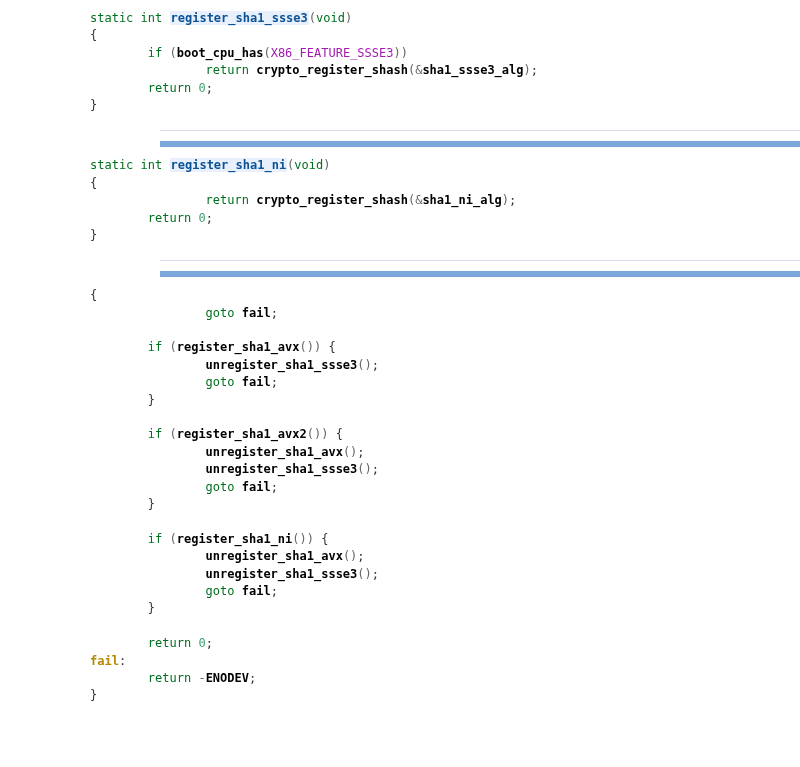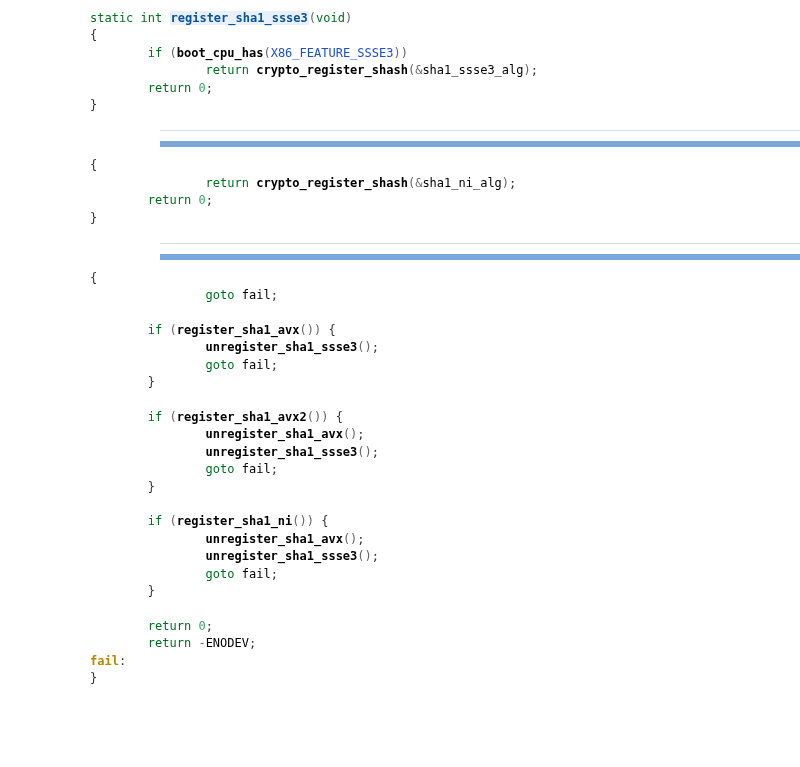--- a/index.html
+++ b/index.html
@@ -34,22 +34,22 @@
   pre {
     margin: 0;
     font-family: inherit;
     white-space: pre;
     padding-left: 90px;
   }
   
   .kw     { color: #007020; }            
   .fnhl   { color: #0b5394; font-weight: bold; background: #e8f0fe; padding: 0 1px; }
   .fncall { font-weight: bold; color: #000; margin-top: 34px; }
-  .const  { color: #1d4ed8; }
-  .ident  { font-weight: normal; color: #000; }
+  .const  { color: #a21caf; }
+  .ident  { font-weight: bold; color: #000; }
   .num    { color: #40a070; }
   .paren  { color: #666; }
   .label  { color: #b58900; font-weight: bold; }
   .op     { color: #666; }
 </style>
 </head>
 <body>
 
 <div class="container">
 
@@ -58,20 +58,21 @@
 <pre><span>{</span></pre>
 <pre>        <span class="kw">if</span> <span class="paren">(</span><span class="fncall">boot_cpu_has</span><span class="paren">(</span><span class="const">X86_FEATURE_SSSE3</span><span class="paren">)</span><span class="paren">)</span></pre>
 <pre>                <span class="kw">return</span> <span class="fncall">crypto_register_shash</span><span class="paren">(</span><span class="op">&amp;</span><span class="ident">sha1_ssse3_alg</span><span class="paren">)</span><span>;</span></pre>
 <pre>        <span class="kw">return</span> <span class="num">0</span><span>;</span></pre>
 <pre><span>}</span></pre>
 </div>
 <hr class="sep-thin">
 <div class="sep-thick"></div>
 
 <div class="block">
+<pre><span class="kw">static</span> <span class="kw">int</span> <span class="fnhl">register_sha1_ni</span><span class="paren">(</span><span class="kw">void</span><span class="paren">)</span></pre>
 <pre><span>{</span></pre>
 <pre>                <span class="kw">return</span> <span class="fncall">crypto_register_shash</span><span class="paren">(</span><span class="op">&amp;</span><span class="ident">sha1_ni_alg</span><span class="paren">)</span><span>;</span></pre>
 <pre>        <span class="kw">return</span> <span class="num">0</span><span>;</span></pre>
 <pre><span>}</span></pre>
 </div>
 <hr class="sep-thin">
 <div class="sep-thick"></div>
 
 <div class="block">
 <pre><span>{</span></pre>
@@ -88,18 +89,18 @@
 <pre>                <span class="kw">goto</span> <span class="ident">fail</span><span>;</span></pre>
 <pre>        <span>}</span></pre>
 <pre> </pre>
 <pre>        <span class="kw">if</span> <span class="paren">(</span><span class="fncall">register_sha1_ni</span><span class="paren">(</span><span class="paren">)</span><span class="paren">)</span> <span>{</span></pre>
 <pre>                <span class="fncall">unregister_sha1_avx</span><span class="paren">(</span><span class="paren">)</span><span>;</span></pre>
 <pre>                <span class="fncall">unregister_sha1_ssse3</span><span class="paren">(</span><span class="paren">)</span><span>;</span></pre>
 <pre>                <span class="kw">goto</span> <span class="ident">fail</span><span>;</span></pre>
 <pre>        <span>}</span></pre>
 <pre> </pre>
 <pre>        <span class="kw">return</span> <span class="num">0</span><span>;</span></pre>
+<pre><span class="label">fail</span><span>:</span></pre>
 <pre>        <span class="kw">return</span> <span class="op">-</span><span class="ident">ENODEV</span><span>;</span></pre>
-<pre><span class="label">fail</span><span>:</span></pre>
 <pre><span>}</span></pre>
 </div>
 
 </div>
 
 </body></html>

